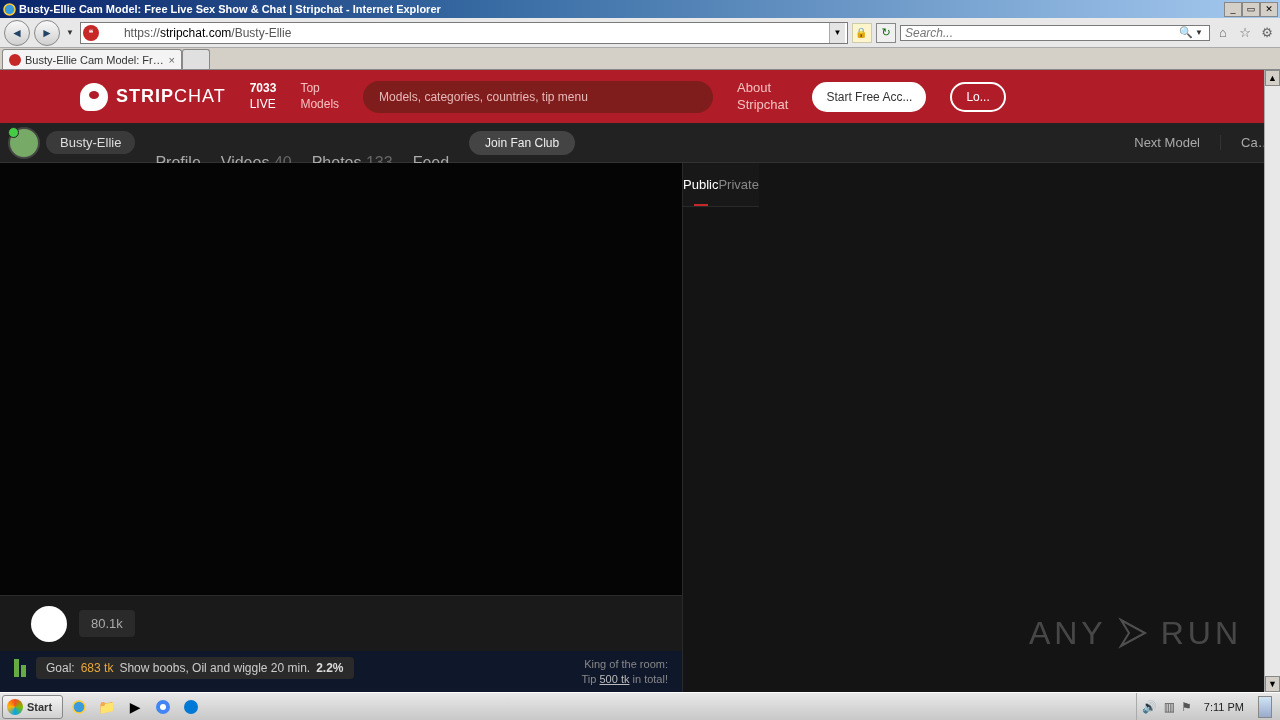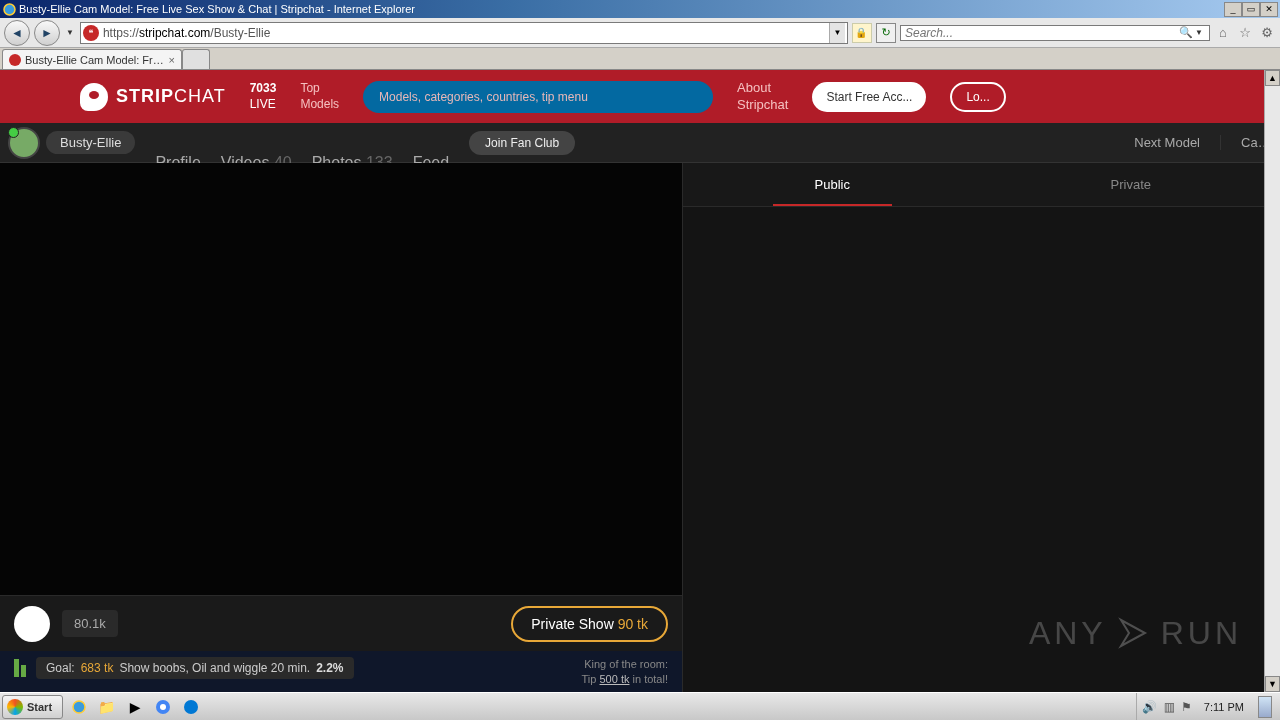--- a/index.html
+++ b/index.html
@@ -1,31 +1,31 @@
 <!DOCTYPE html>
 <html><head>
 <meta charset="utf-8">
 <style>
 * { margin: 0; padding: 0; box-sizing: border-box; font-family: "Segoe UI", Tahoma, sans-serif; }
 body { width: 1280px; height: 720px; overflow: hidden; background: #c0c0c0; position: relative; }
 
 
 .titlebar { height: 18px; background: linear-gradient(to right, #0a246a, #3a6ea5 40%, #a6caf0); display: flex; align-items: center; padding: 0 2px; color: #fff; font-size: 11px; }
 .titlebar-icon { width: 14px; height: 14px; margin-right: 3px; display: inline-flex; align-items: center; justify-content: center; }
-.titlebar-text { flex: 1; font-weight: normal; }
+.titlebar-text { flex: 1; font-weight: bold; }
 .titlebar-buttons { display: flex; gap: 0; }
 .titlebar-btn { width: 18px; height: 15px; background: #d4d0c8; border: 1px solid #888; color: #000; font-size: 9px; display: flex; align-items: center; justify-content: center; cursor: pointer; font-family: Arial; line-height: 1; }
 
 
 .browser-toolbar { height: 30px; background: #e8e8e8; display: flex; align-items: center; padding: 0 4px; gap: 4px; border-bottom: 1px solid #aaa; }
 .nav-btn { width: 26px; height: 26px; border-radius: 50%; border: 1px solid #888; background: linear-gradient(#f8f8f8,#d0d0d0); display: flex; align-items: center; justify-content: center; cursor: pointer; font-size: 12px; color: #246; }
 .dropdown-arrow { font-size: 8px; color: #333; cursor: pointer; padding: 0 2px; }
 .url-bar { flex: 1; height: 22px; background: #fff; border: 1px solid #7a7a7a; display: flex; align-items: center; padding: 0 2px; font-size: 12px; }
 .url-favicon { width: 16px; height: 16px; background: #c62828; border-radius: 50%; margin-right: 4px; display: flex; align-items: center; justify-content: center; color: #fff; font-size: 9px; }
-.url-text { flex: 1; color: #555; }
+.url-text { flex: 1; color: #555; margin-left: 21px; }
 .url-text .domain { color: #000; }
 .url-dd { width: 16px; background: #e4e4e4; border-left: 1px solid #aaa; display: flex; align-items: center; justify-content: center; font-size: 8px; height: 100%; cursor: pointer; }
 .lock-icon { width: 20px; height: 20px; background: #fff5cc; border: 1px solid #cca; display: flex; align-items: center; justify-content: center; font-size: 10px; }
 .refresh-btn { width: 20px; height: 20px; border: 1px solid #888; background: #f0f0f0; display: flex; align-items: center; justify-content: center; cursor: pointer; font-size: 11px; color: #060; }
 .search-box { width: 310px; height: 16px; background: #fff; border: 1px solid #7a7a7a; display: flex; align-items: center; padding: 0 4px; font-size: 12px; }
 .search-box input { border: none; outline: none; flex: 1; font-style: italic; color: #888; font-size: 12px; }
 .search-mag { font-size: 11px; color: #555; cursor: pointer; }
 .tb-icon { width: 18px; height: 18px; display: flex; align-items: center; justify-content: center; color: #666; cursor: pointer; font-size: 13px; }
 
 
@@ -44,21 +44,21 @@
 
 
 .site-header { height: 53px; background: #b01c28; display: flex; align-items: center; padding: 0 80px 0 80px; gap: 24px; }
 .logo { display: flex; align-items: center; gap: 8px; color: #fff; font-weight: bold; font-size: 18px; letter-spacing: 1px; cursor: pointer; }
 .logo-icon { width: 28px; height: 28px; background: #fff; border-radius: 50% 50% 50% 8px; position: relative; }
 .logo-icon::after { content:""; position:absolute; width:10px; height:8px; background:#b01c28; border-radius:50%; top:8px; left:9px; }
 .logo-thin { font-weight: 400; }
 .live-count { color: #fff; font-size: 12px; line-height: 1.3; }
 .live-num { font-weight: bold; }
 .top-models { color: #f5c0c0; font-size: 12px; line-height: 1.3; cursor: pointer; }
-.site-search { flex: 1; max-width: 350px; height: 30px; background: #0369a1; border-radius: 16px; display: flex; align-items: center; padding: 16px 16px; }
+.site-search { flex: 1; max-width: 350px; height: 30px; background: #7f1d1d; border-radius: 16px; display: flex; align-items: center; padding: 16px 16px; }
 .site-search span { color: #e8b8b8; font-size: 12px; }
 .about-link { color: #f5c0c0; font-size: 13px; line-height: 1.3; cursor: pointer; }
 .create-btn { background: #fff; color: #333; border-radius: 18px; height: 30px; padding: 0 14px; font-size: 12px; display: flex; align-items: center; cursor: pointer; white-space: nowrap; overflow: hidden; max-width: 120px; }
 .login-btn { border: 2px solid #fff; color: #fff; border-radius: 18px; height: 30px; padding: 0 14px; font-size: 12px; display: flex; align-items: center; cursor: pointer; max-width: 56px; overflow: hidden; }
 
 
 .profile-nav { height: 40px; background: #222; display: flex; align-items: center; padding: 0 8px; gap: 20px; border-bottom: 1px solid #333; }
 .avatar-small { width: 32px; height: 32px; border-radius: 50%; background: #7a6; border: 2px solid #444; position: relative; }
 .avatar-small::before { content:""; position:absolute; width:9px; height:9px; background:#4c4; border-radius:50%; top:-2px; left:-2px; border:1px solid #222; }
 .model-name-pill { background: #3a3a3a; border-radius: 14px; padding: 4px 14px; color: #ddd; font-size: 13px; margin-left: -14px; }
@@ -66,38 +66,38 @@
 .pnav-link .cnt { color: #666; }
 .fan-club-btn { background: #444; border-radius: 14px; padding: 5px 16px; color: #eee; font-size: 12px; cursor: pointer; }
 .pnav-spacer { flex: 1; }
 .next-model { color: #aaa; font-size: 13px; cursor: pointer; }
 .cat-link { color: #aaa; font-size: 13px; cursor: pointer; padding-left:20px; overflow:hidden; max-width:52px; text-overflow: ellipsis; white-space: nowrap; border-left:1px solid #333; }
 
 
 .main-split { flex: 1; display: flex; position: relative; min-height: 0; }
 .video-col { flex: 1; background: #050505; display: flex; flex-direction: column; position: relative; }
 .video-area { flex: 1; }
-.video-bar { height: 56px; background: #1a1a1a; display: flex; align-items: center; padding: 0 14px; gap: 12px; border-top: 1px solid #2a2a2a; }
+.video-bar { height: 56px; background: #1a1a1a; display: flex; align-items: center; padding: 0 31px; gap: 12px; border-top: 1px solid #2a2a2a; }
 .white-circle { width: 36px; height: 36px; border-radius: 50%; background: #fff; }
 .follower-count { color: #aaa; font-size: 13px; background: #2a2a2a; padding: 6px 12px; border-radius: 4px; }
 .vb-spacer { flex: 1; }
 .private-show-btn { border: 2px solid #e8a838; color: #fff; border-radius: 22px; padding: 8px 18px; font-size: 14px; cursor: pointer; }
 .private-show-btn .price { color: #e8a838; }
 .goal-bar { background: #0f172a; padding: 6px 14px; display: flex; align-items: flex-start; gap: 10px; font-size: 12px; position: relative; }
 .goal-vbars { display:flex; gap:2px; align-items:flex-end; height:20px; }
 .goal-vbars span { width:5px; background:#6a4; }
 .goal-vbars span:first-child { height:18px; }
 .goal-vbars span:last-child { height:12px; }
 .goal-pill { background: #2a2a2a; border-radius: 4px; padding: 4px 10px; color: #ccc; display: flex; align-items: baseline; gap: 6px; flex:0 1 auto; }
 .goal-pill .tk { color: #e8a838; }
 .goal-pct { color: #ddd; margin-left: auto; font-weight: bold; }
 .king-block { color: #888; font-size: 11px; text-align: right; line-height: 1.3; margin-left: auto; }
 .king-block .u { text-decoration: underline; color: #bbb; }
 
-.chat-col { width: 598px; background: #141414; display: flex; flex-direction: column; border-left: 1px solid #2a2a2a; }
+.chat-col { width: 598px; background: #141414; display: flex; border-left: 1px solid #2a2a2a; }
 .chat-tabs { height: 44px; display: flex; border-bottom: 1px solid #2a2a2a; background: #181818; }
 .chat-tab { flex: 1; display: flex; align-items: center; justify-content: center; color: #888; font-size: 13px; cursor: pointer; position: relative; }
 .chat-tab.active { color: #fff; font-weight: 500; }
 .chat-tab.active::after { content:""; position:absolute; bottom:0; left:30%; right:30%; height:2px; background:#c62828; }
 .chat-body { flex: 1; }
 
 
 .watermark { position: absolute; right: 38px; bottom: 40px; color: rgba(255,255,255,0.22); font-size: 32px; font-weight: 300; letter-spacing: 4px; display: flex; align-items: center; gap: 8px; pointer-events: none; }
 .watermark svg { opacity: 0.25; }
 
@@ -204,23 +204,20 @@
     <span class="cat-link">Cate...</span>
   </div>
 
   <div class="main-split">
     <div class="video-col">
       <div class="video-area"></div>
       <div class="video-bar">
         <div class="white-circle"></div>
         <div class="follower-count">80.1k</div>
         <div class="vb-spacer"></div>
-        <div class="private-show-btn">
-          <span>Private Show</span> <span class="price">90 tk</span>
-        </div>
       </div>
       <div class="goal-bar">
         <div class="goal-vbars">
             <span></span>
             <span></span>
           </div>
         <div class="goal-pill">
           <span>Goal:</span>
           <span class="tk">683 tk</span>
           <span>Show boobs, Oil and wiggle 20 min.</span>

